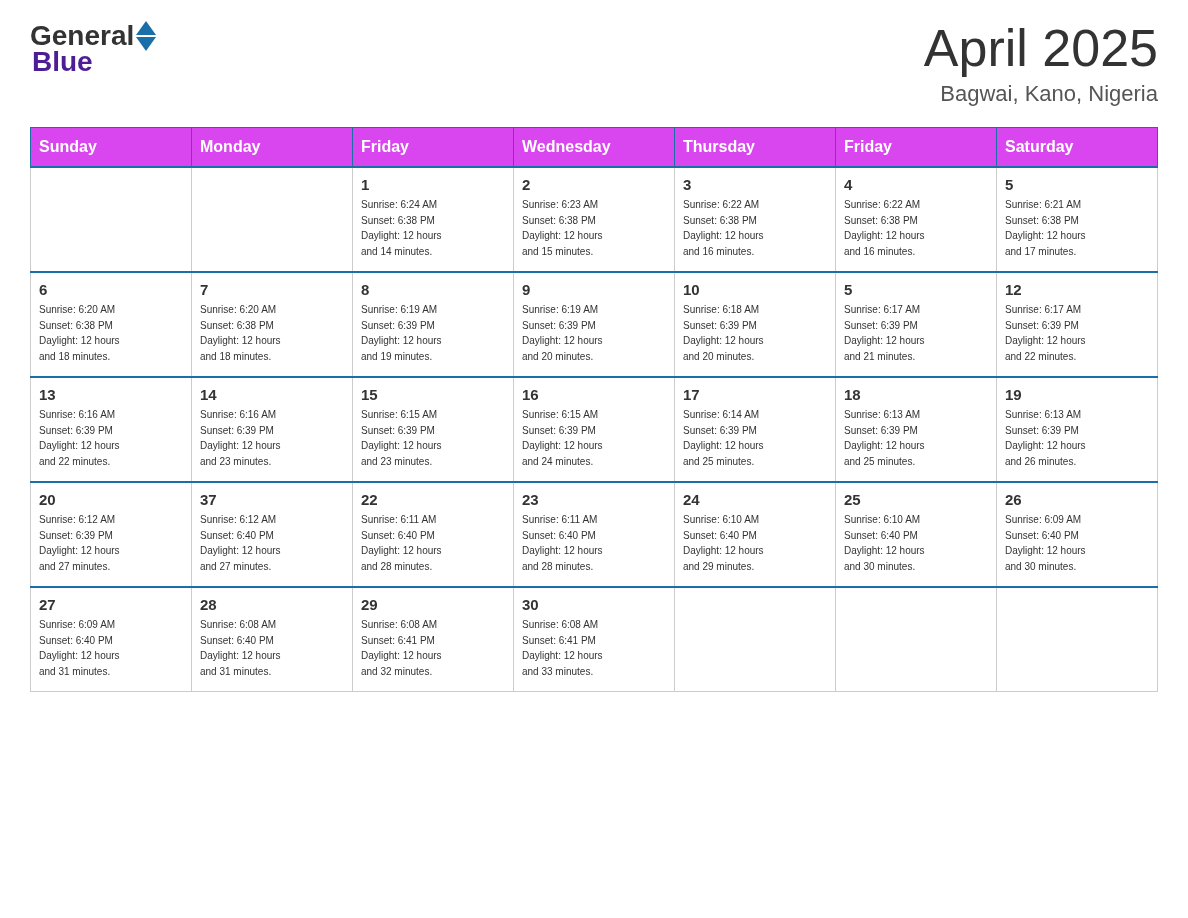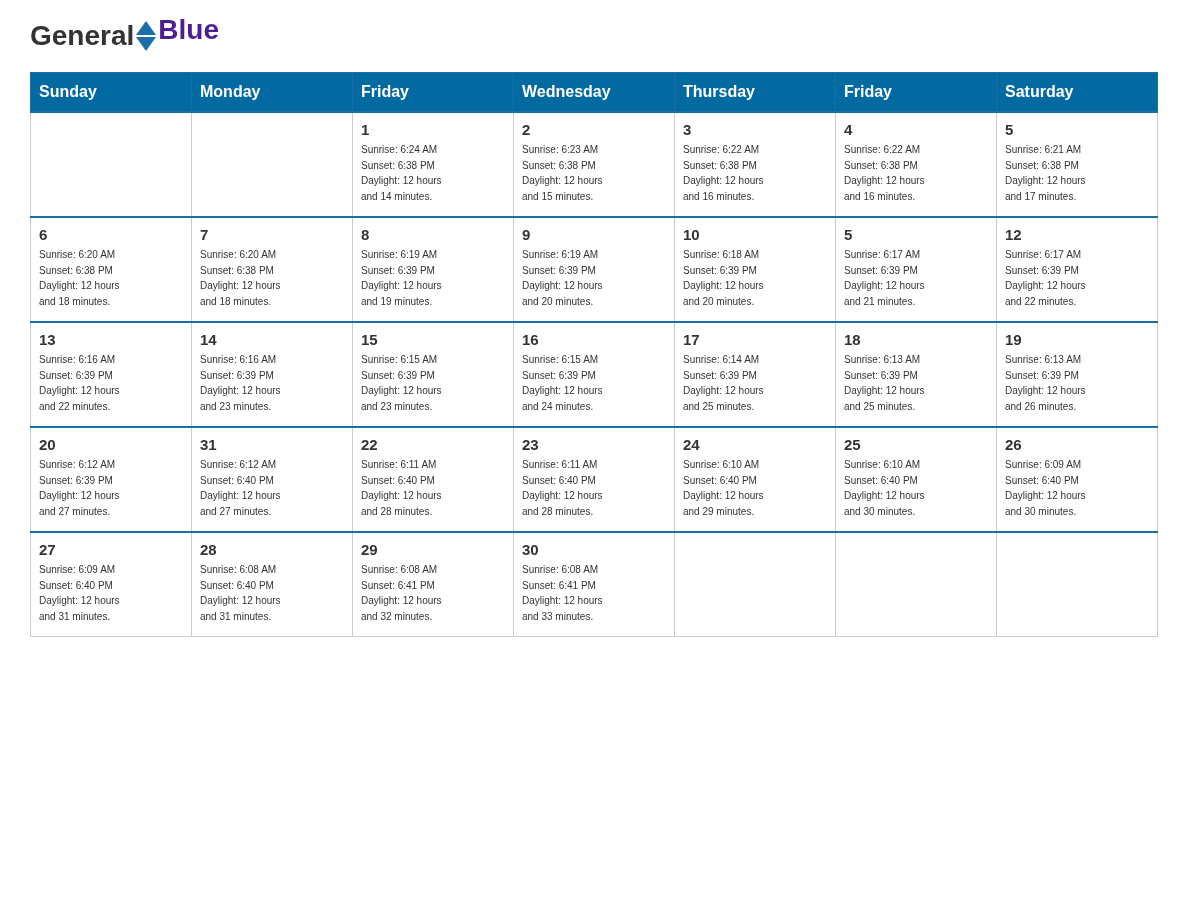--- a/index.html
+++ b/index.html
@@ -44,21 +44,21 @@
       font-size: 22px;
       color: #555;
       margin-top: 4px;
     }
     .calendar-table {
       width: 100%;
       border-collapse: collapse;
       table-layout: fixed;
     }
     .calendar-table thead tr th {
-      background-color: #0369a1;
+      background-color: #d946ef;
       color: #ffffff;
       font-size: 16px;
       font-weight: bold;
       padding: 10px 8px;
       text-align: left;
       border: 1px solid #1a6fa8;
     }
     .calendar-table tbody tr td {
       vertical-align: top;
       padding: 8px 8px 12px 8px;
@@ -82,30 +82,34 @@
     }
     .empty-cell {
       border-top: 2px solid #1a6fa8;
     }
   </style>
 </head>
 <body>
 
 <div class="header">
   <div class="logo">
-    <div style="display:flex; flex-direction:row; align-items:flex-start;">
+    <div style="display:flex; flex-direction:column; align-items:flex-start;">
       <div style="display:flex; align-items:center;">
         <span class="logo-text-general">General</span>
         <div style="display:flex; flex-direction:column; align-items:center; margin-left:2px;">
           <div style="width:0;height:0;border-left:10px solid transparent;border-right:10px solid transparent;border-bottom:14px solid #1a6fa8;"></div>
           <div style="width:0;height:0;border-left:10px solid transparent;border-right:10px solid transparent;border-top:14px solid #1a6fa8;margin-top:2px;"></div>
         </div>
       </div>
       <span class="logo-text-blue" style="margin-top:-6px;margin-left:2px;">Blue</span>
     </div>
+  </div>
+  <div class="title-section">
+    <div class="month-title">April 2025</div>
+    <div class="location-title">Bagwai, Kano, Nigeria</div>
   </div>
 </div>
 
 <table class="calendar-table">
   <thead>
     <tr>
     <th>Sunday</th>
         <th>Monday</th>
         <th>Friday</th>
         <th>Wednesday</th>
@@ -198,21 +202,21 @@
           <span class="day-number">19</span>
           <div class="day-info">Sunrise: 6:13 AM<br>Sunset: 6:39 PM<br>Daylight: 12 hours<br>and 26 minutes.</div>
         </td>
       </tr>
       <tr>
         <td>
           <span class="day-number">20</span>
           <div class="day-info">Sunrise: 6:12 AM<br>Sunset: 6:39 PM<br>Daylight: 12 hours<br>and 27 minutes.</div>
         </td>
         <td>
-          <span class="day-number">31</span>
+          <span class="day-number">37</span>
           <div class="day-info">Sunrise: 6:12 AM<br>Sunset: 6:40 PM<br>Daylight: 12 hours<br>and 27 minutes.</div>
         </td>
         <td>
           <span class="day-number">22</span>
           <div class="day-info">Sunrise: 6:11 AM<br>Sunset: 6:40 PM<br>Daylight: 12 hours<br>and 28 minutes.</div>
         </td>
         <td>
           <span class="day-number">23</span>
           <div class="day-info">Sunrise: 6:11 AM<br>Sunset: 6:40 PM<br>Daylight: 12 hours<br>and 28 minutes.</div>
         </td>

